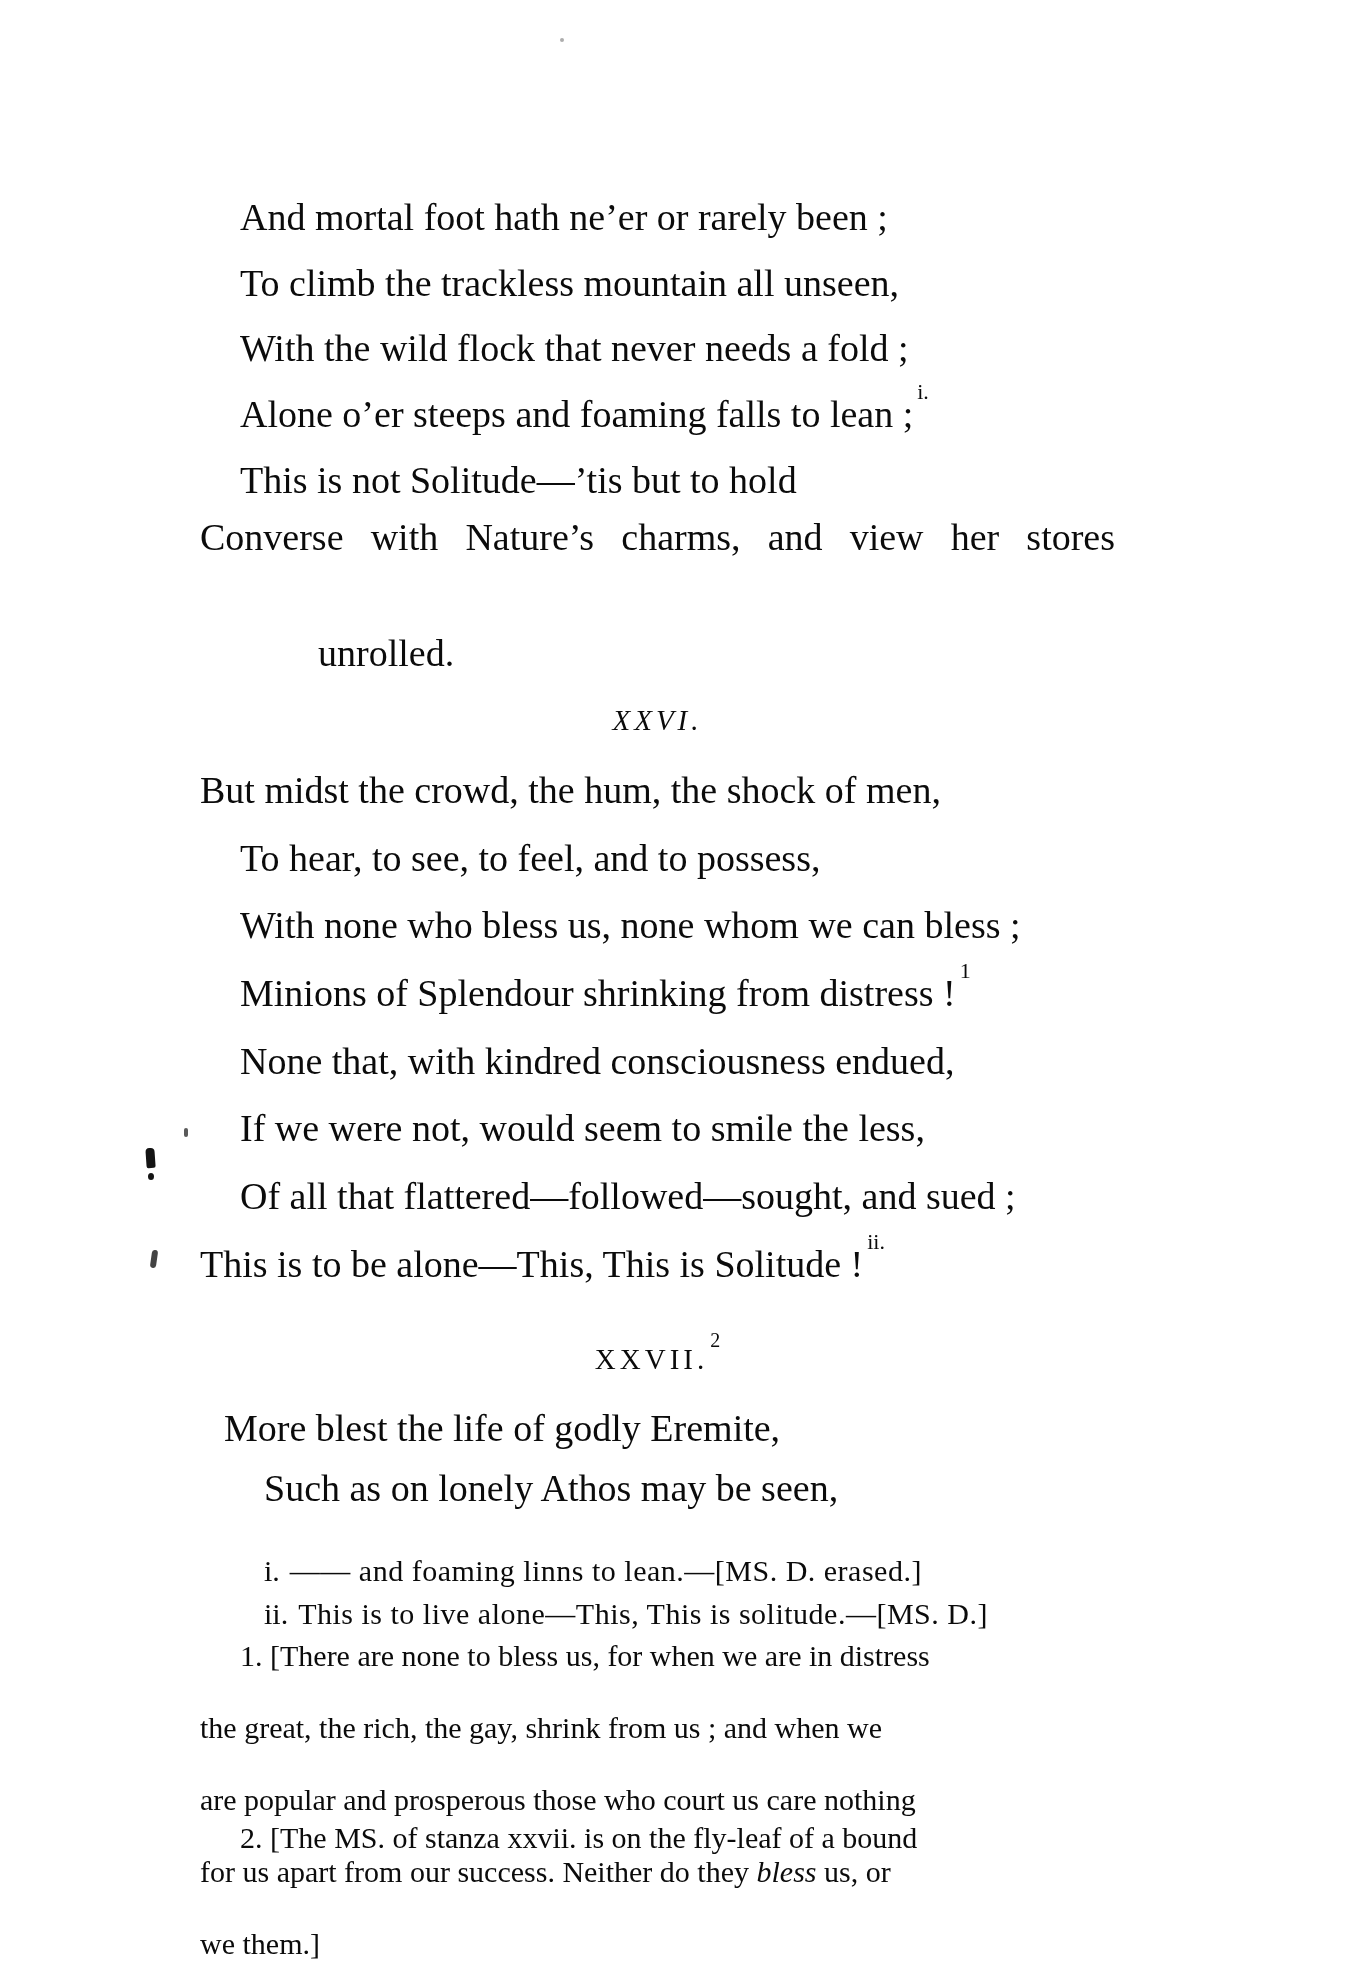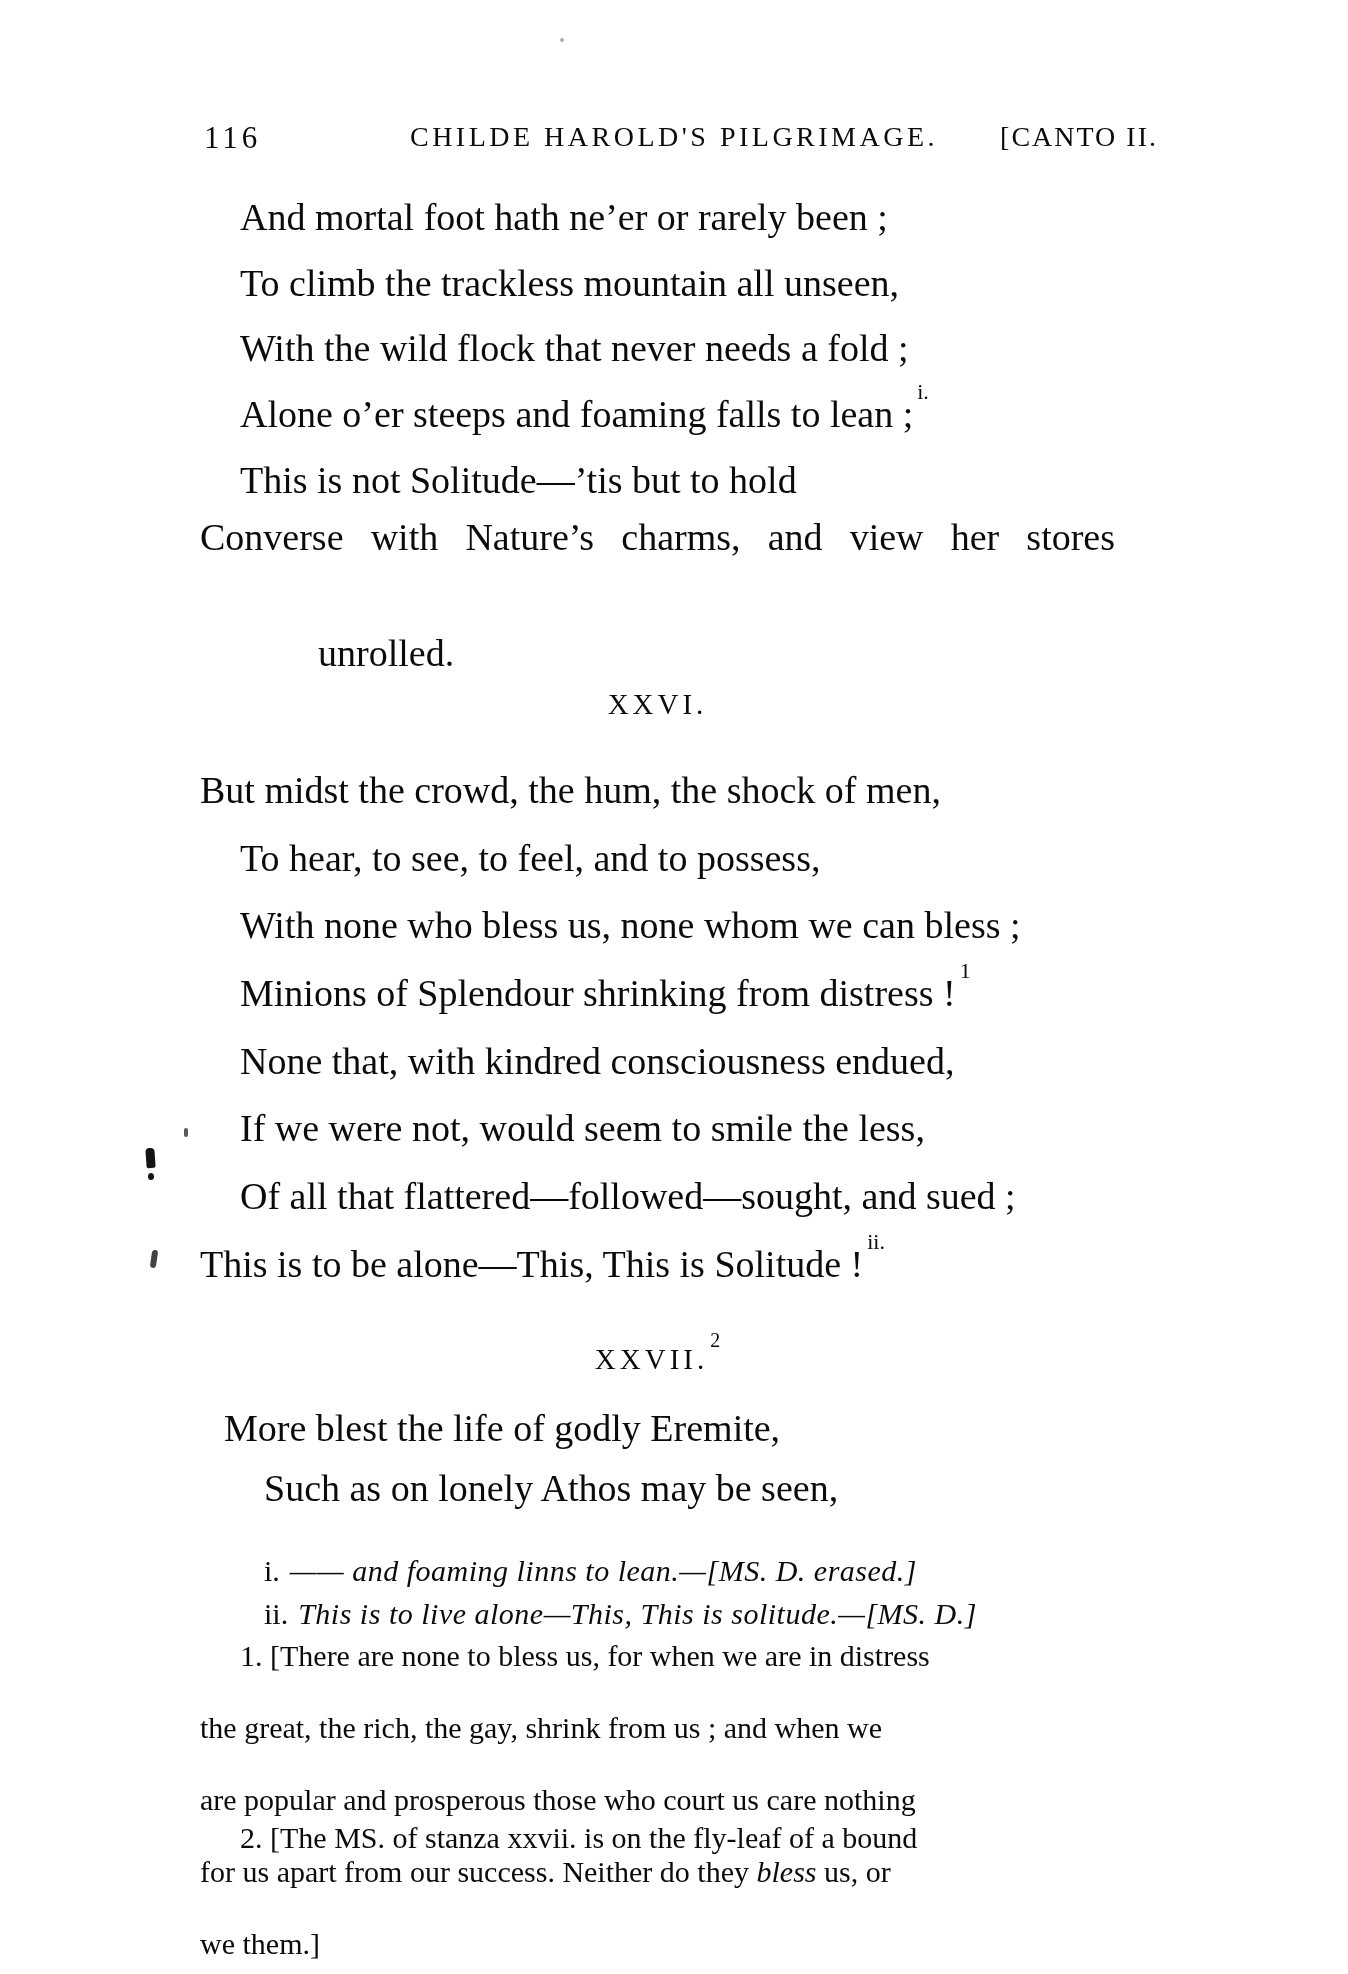--- a/index.html
+++ b/index.html
@@ -48,29 +48,29 @@
     margin-left:4px;
     letter-spacing:0;
   }
 
   
   .stanza-heading {
     position:absolute; left:200px; width:915px;
     text-align:center;
     font-size:29px; letter-spacing:4px;
   }
-  .head-26 { top:688px; }
+  .head-26 { top:704px;font-style:italic; }
   .head-27 { top:1340px; }
   .stanza-heading sup.ref { font-size:20px; top:-11px; margin-left:2px; }
 
   
   .variants { position:absolute; left:200px; width:915px; top:1549px; font-size:30px; line-height:43px; }
   .variant { margin-left:64px; white-space:nowrap; }
   .variant .vlabel { font-style:normal; margin-right:10px; }
-  .variant .vtext  { font-style:italic; letter-spacing:0.5px; }
+  .variant .vtext  { letter-spacing:0.5px; }
 
   
   .footnotes { position:absolute; left:200px; width:915px; font-size:30px; line-height:36px; }
   .fn-1 { top:1638px; }
   .fn-2 { top:1820px; }
   .fline { white-space:normal; }
   .fline.just::after { content:""; display:inline-block; width:100%; }
   .fline.fn-first { text-indent:40px; }
   .fline i { font-style:italic;text-align:center; }
 
@@ -80,25 +80,20 @@
   .mark-excl-dot { left:148px; top:1173px; width:6px; height:7px; border-radius:50%; }
   .mark-comma    { left:151px; top:1250px; width:6px; height:18px; border-radius:3px; transform:rotate(8deg); opacity:.8; }
   .mark-speck    { left:184px; top:1128px; width:4px; height:9px; border-radius:2px; opacity:.7; }
   .mark-topdot   { left:560px; top:38px;  width:4px; height:4px; border-radius:50%; opacity:.35; }
 </style>
 </head>
 <body>
 
 <div class="page">
 
-  <div class="header">
-    <span class="pagenum">116</span>
-    <span class="header-title">CHILDE HAROLD'S PILGRIMAGE.</span>
-    <span class="canto">[CANTO II.</span>
-  </div>
 
   <div class="textblock poem-a">
     <div class="line indent"><span>And mortal foot hath ne’er or rarely been ;</span><sup class="ref"></sup></div>
     <div class="line indent"><span>To climb the trackless mountain all unseen,</span><sup class="ref"></sup></div>
     <div class="line indent"><span>With the wild flock that never needs a fold ;</span><sup class="ref"></sup></div>
     <div class="line indent"><span>Alone o’er steeps and foaming falls to lean ;</span><sup class="ref">i.</sup></div>
     <div class="line indent"><span>This is not Solitude—’tis but to hold</span><sup class="ref"></sup></div>
     <div class="line just">Converse with Nature’s charms, and view her stores</div>
     <div class="line runover">unrolled.</div>
   </div>

